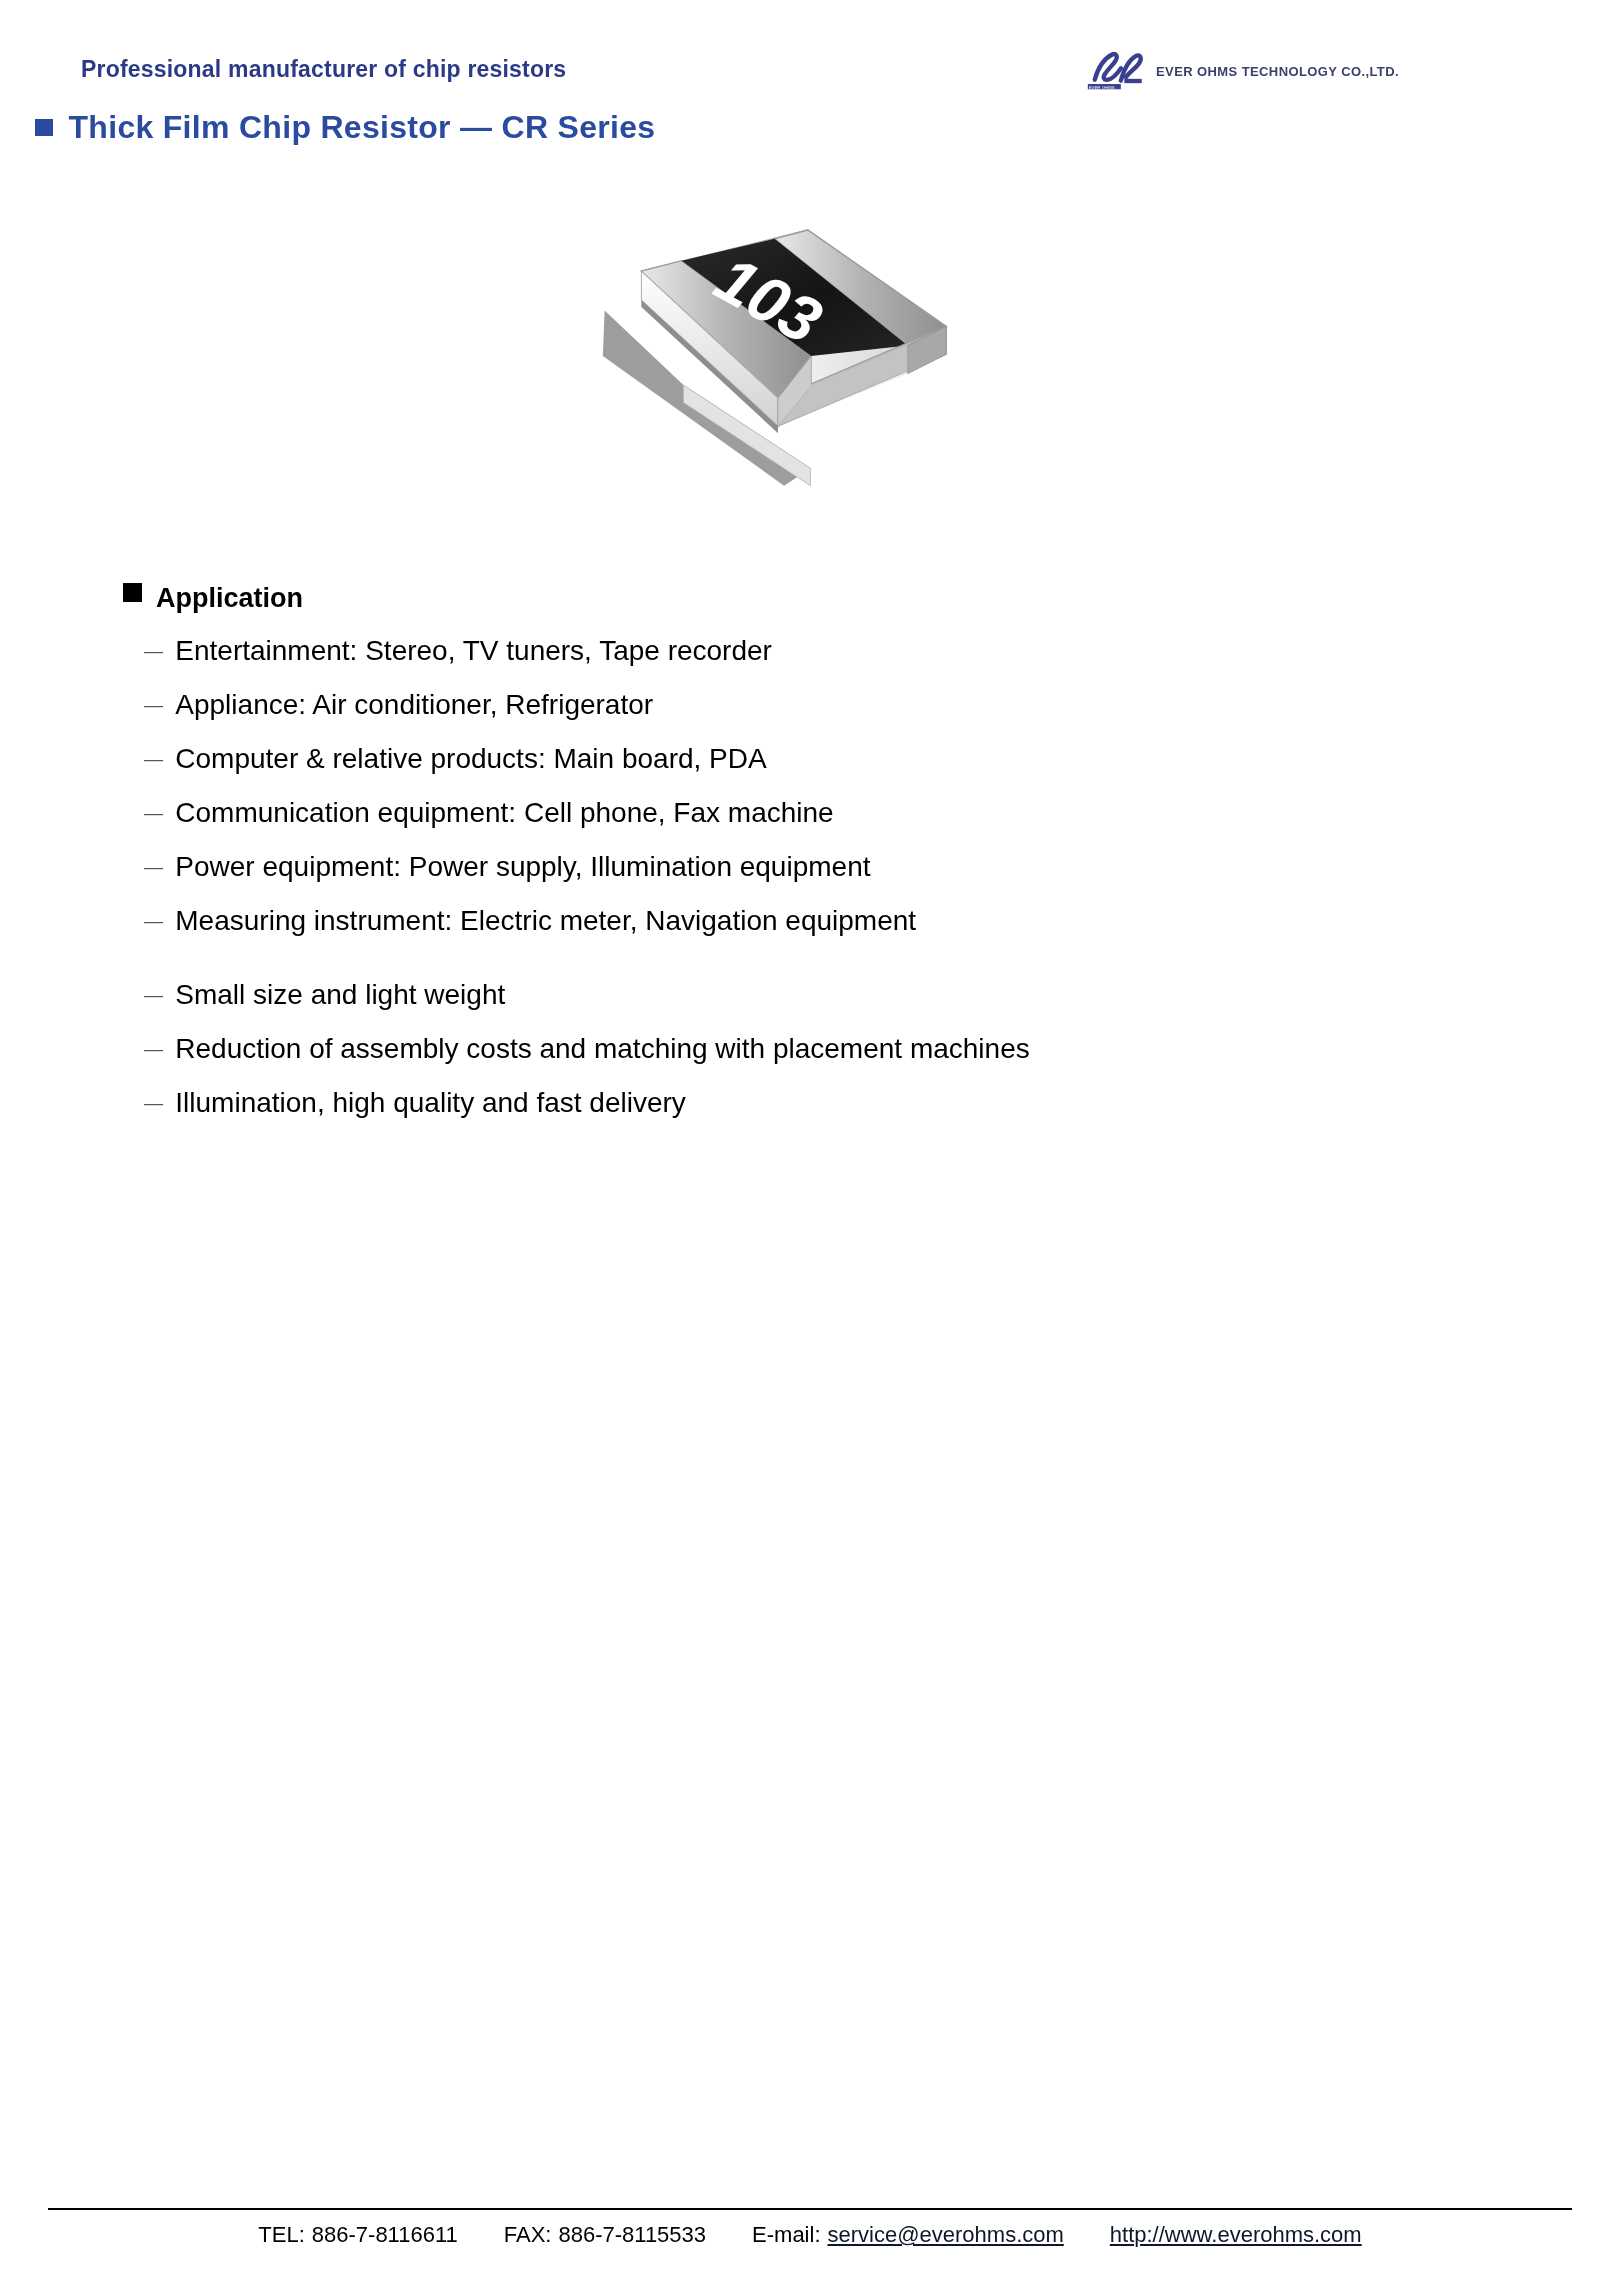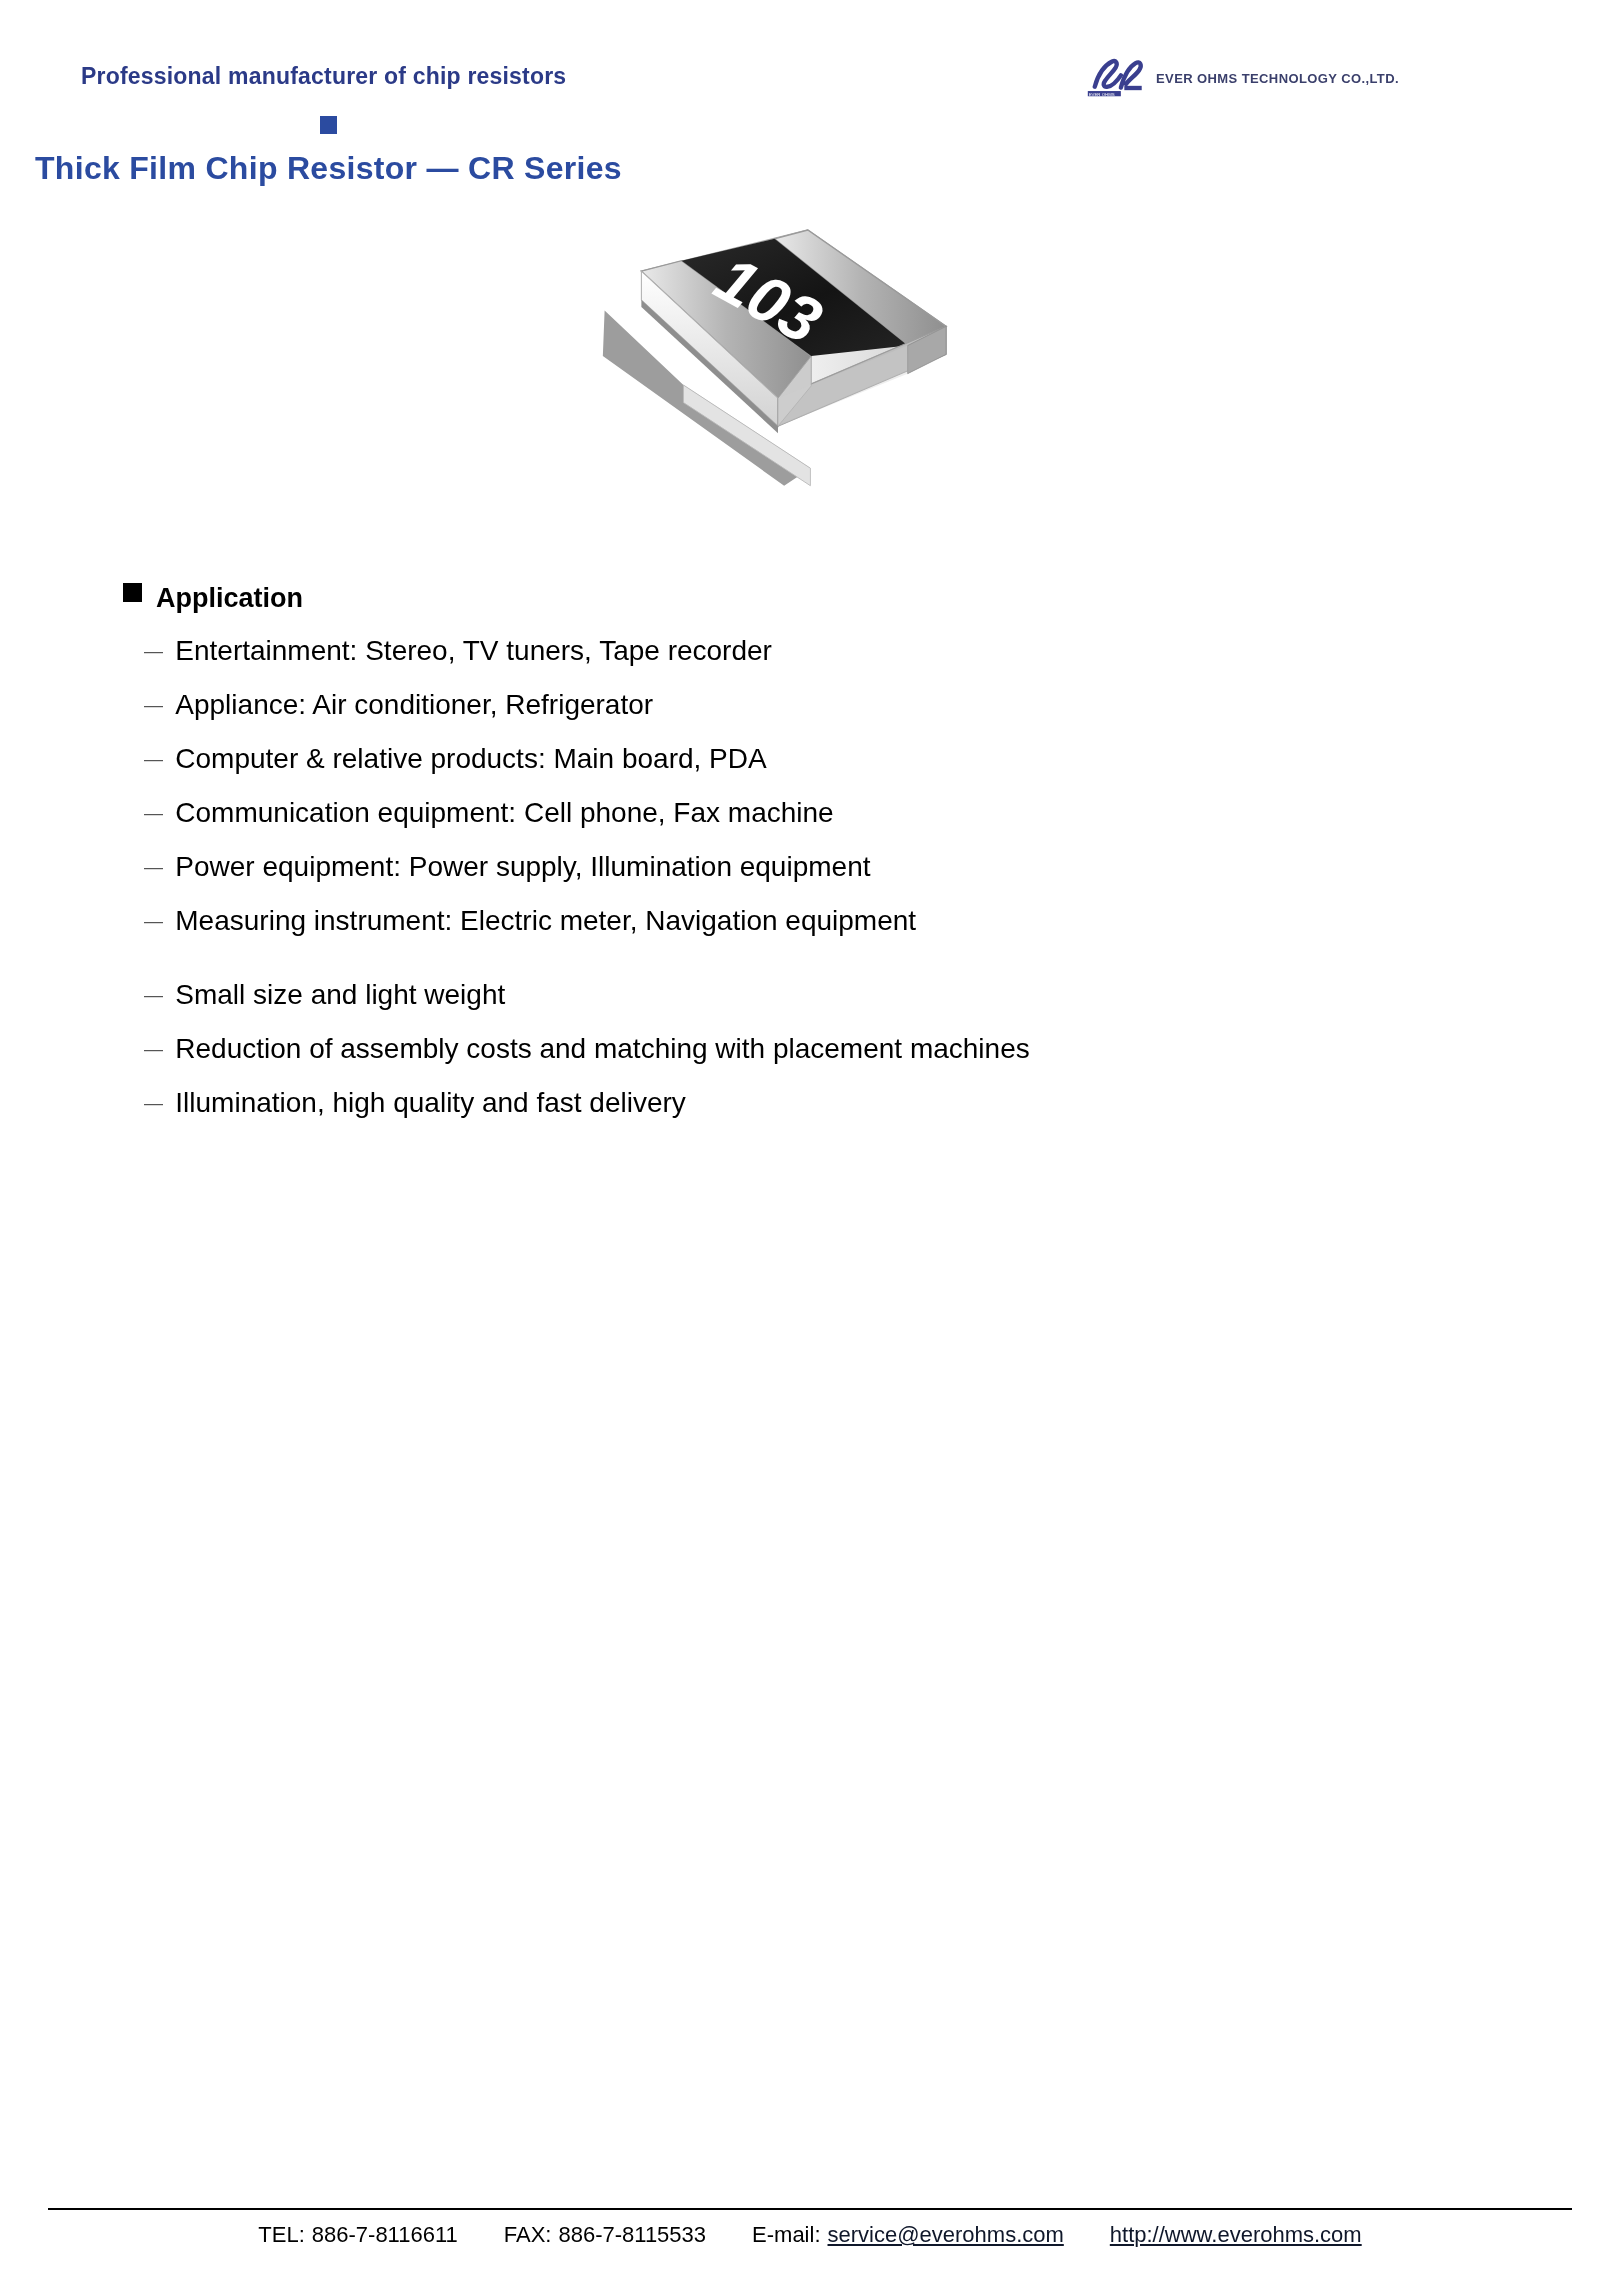--- a/index.html
+++ b/index.html
@@ -19,21 +19,21 @@
   
   .page {
     position: absolute;
     left: 0; top: 0;
     width: 1622px;
     height: 2295px;
   }
 
   .header {
     position: absolute;
-    left: 0; top: 15px;
+    left: 0; top: 8px;
     width: 1502px;
     height: 166px;
   }
 
   .tagline {
     position: absolute;
     left: 81px;
     top: 48px;
     font-size: 23px;
     font-weight: bold;
@@ -42,21 +42,20 @@
     white-space: nowrap;
   }
 
   .title-row {
     position: absolute;
     left: 35px;
     top: 101px;
     display: flex;
     align-items: center;
     gap: 16px;
-    flex-direction: column;
   }
   .title-bullet {
     width: 17.5px;
     height: 17.5px;
     background: #2b4ba0;
     display: inline-block;
   }
   .doc-title {
     font-size: 32px;
     font-weight: bold;

